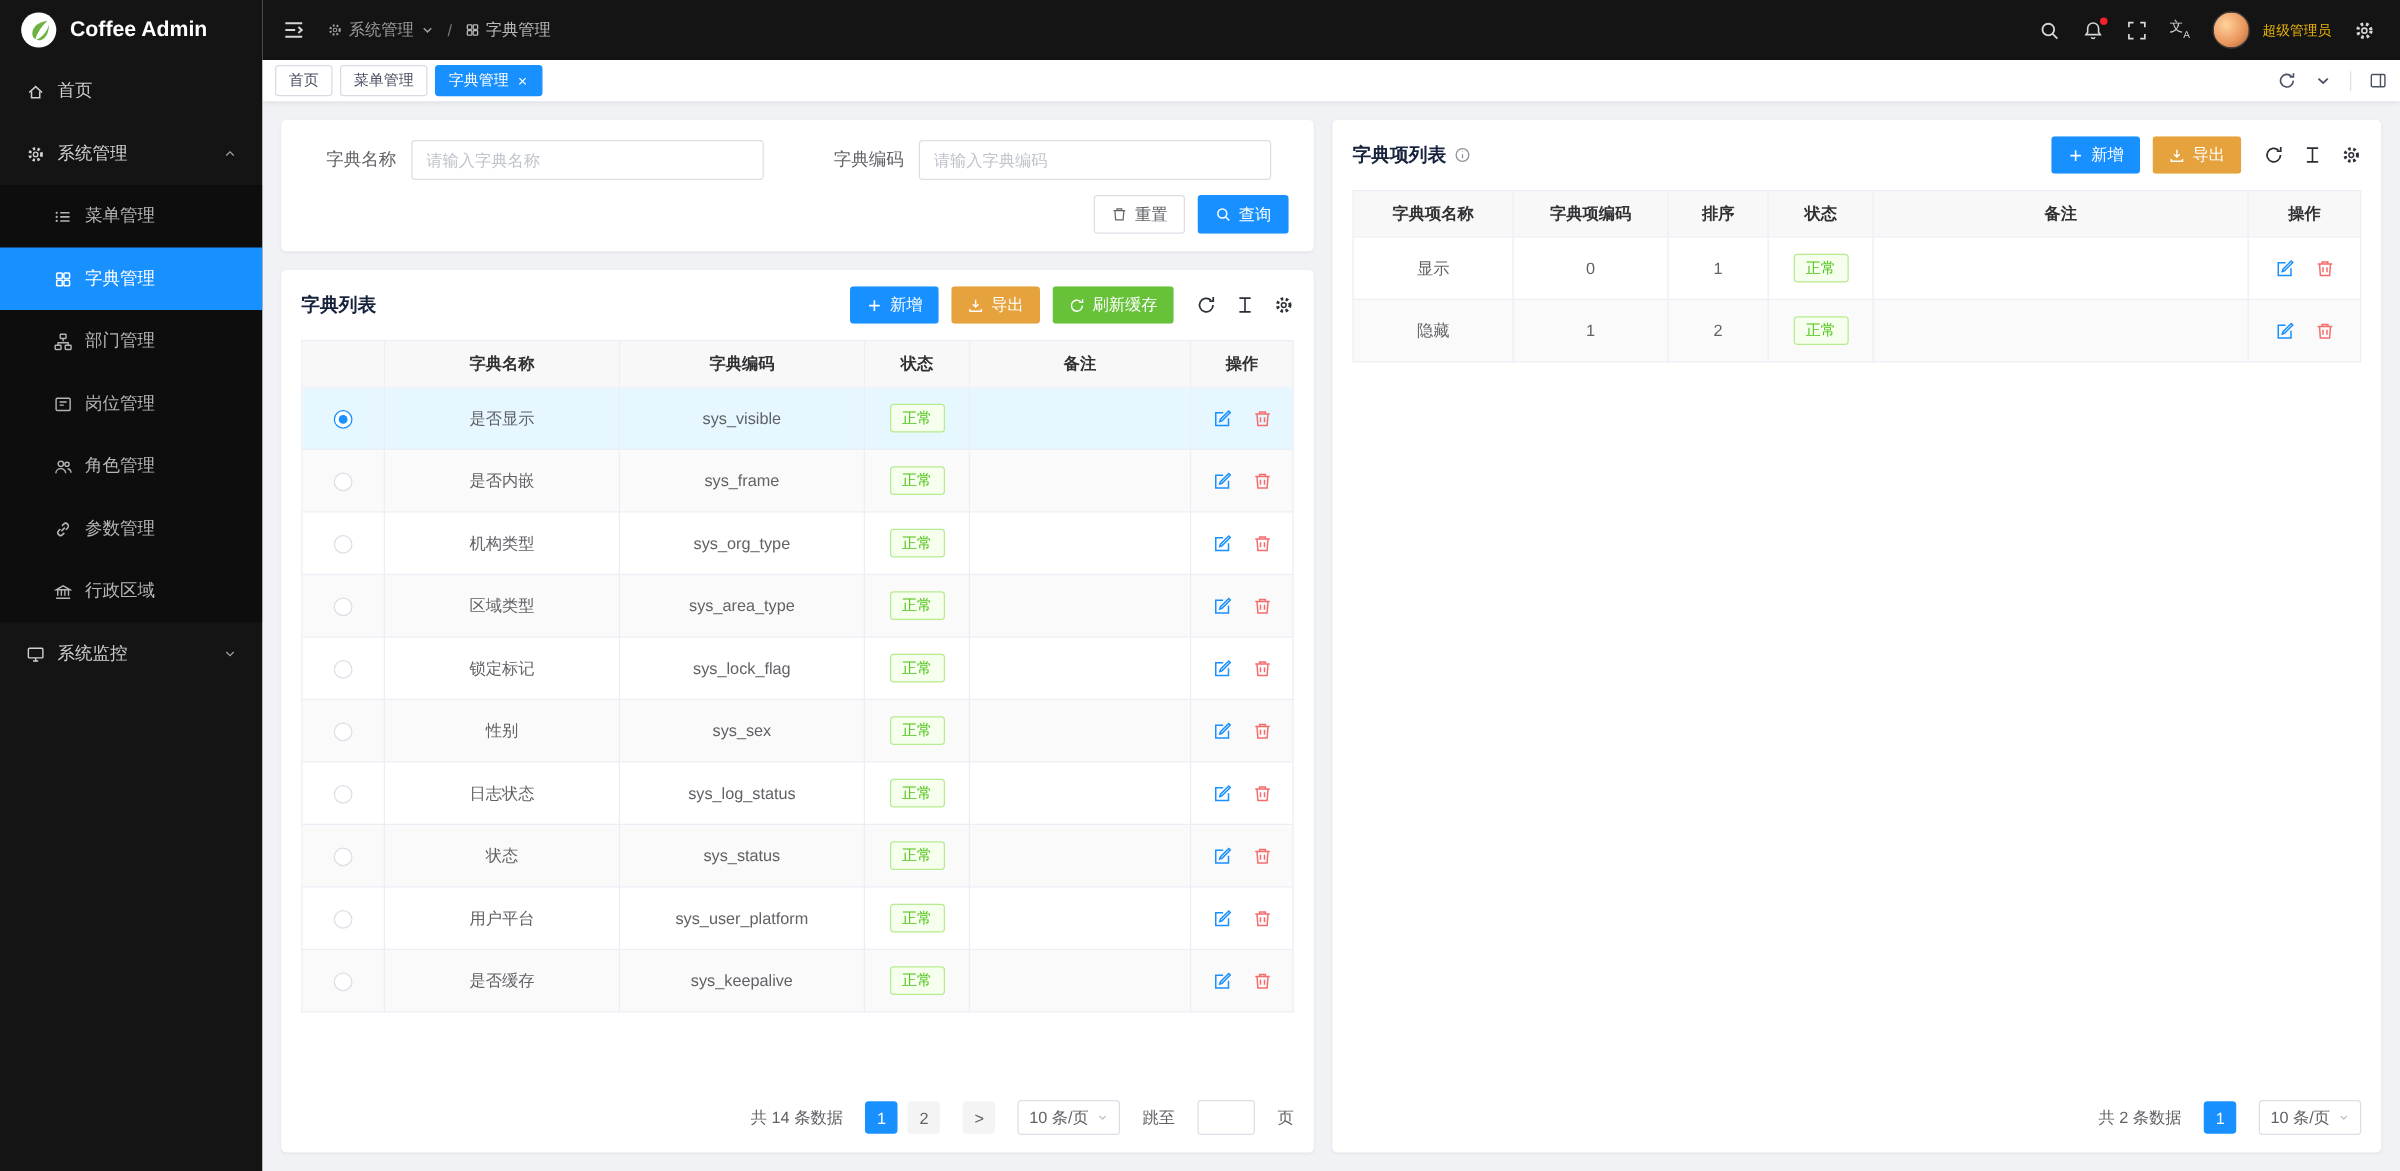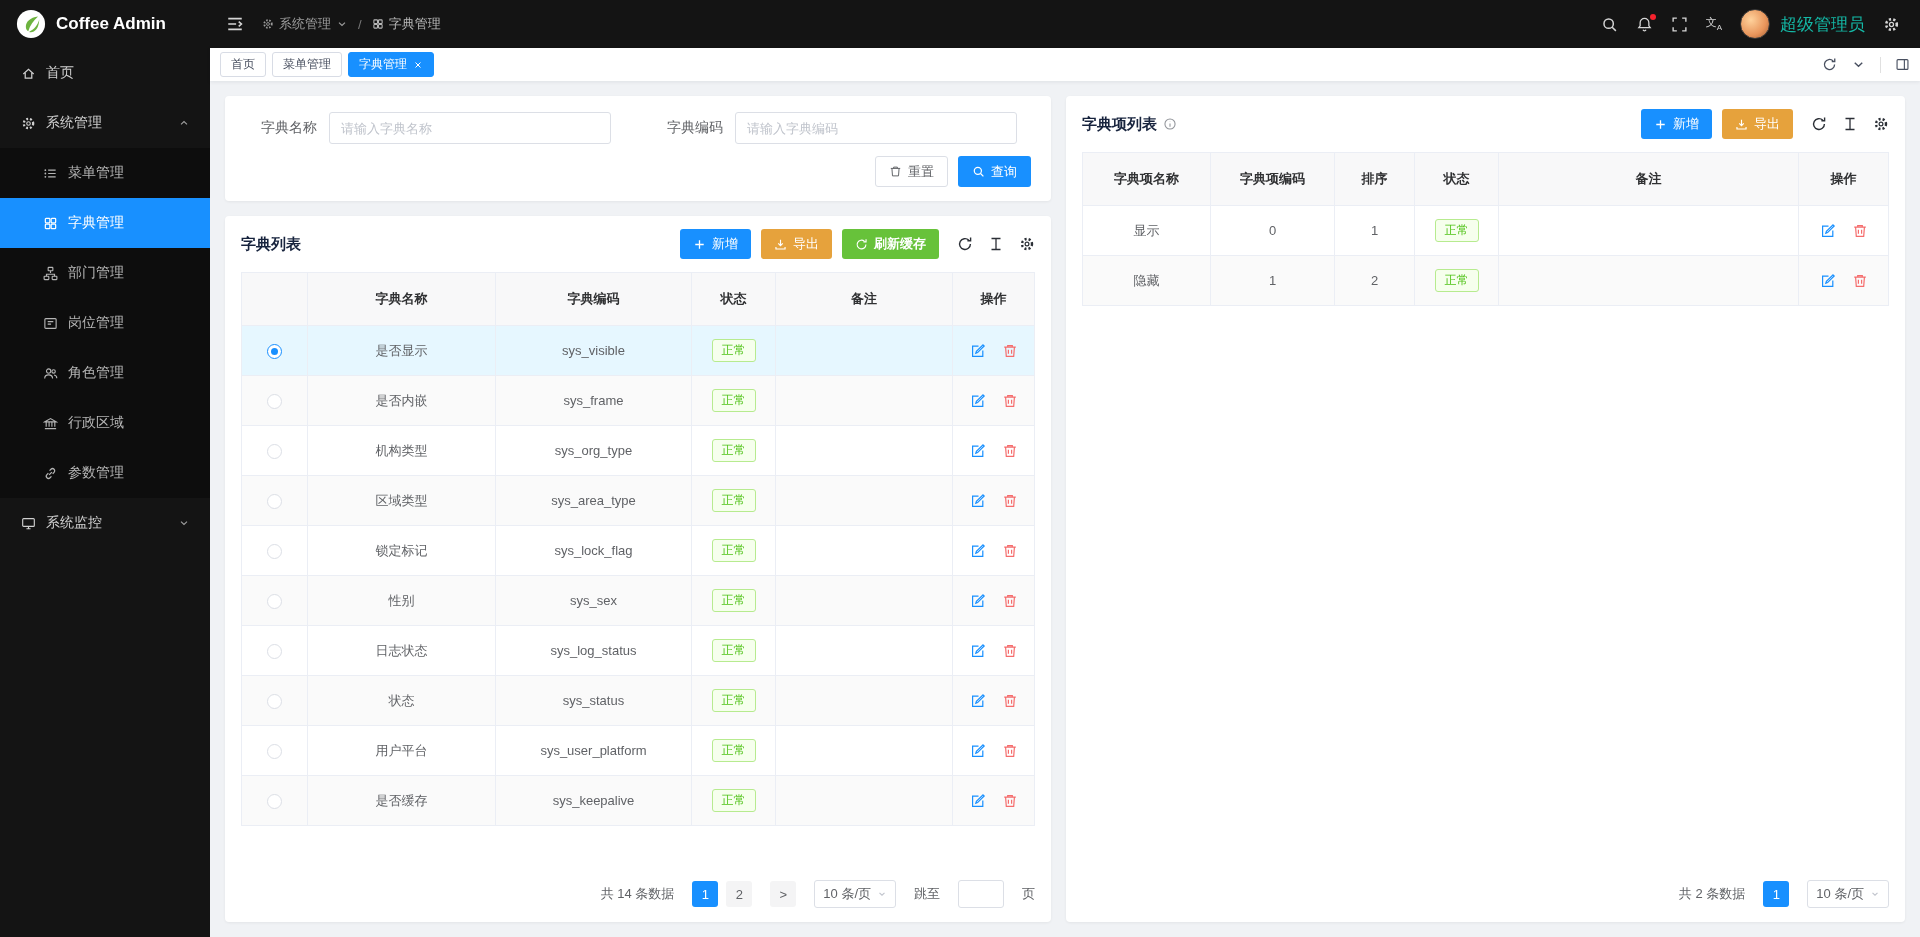--- a/index.html
+++ b/index.html
@@ -35,21 +35,21 @@
   .crumb { display:flex; align-items:center; gap:6px; margin-left:18px; font-size:13px; color:#9c9c9c; }
   .crumb-item { display:flex; align-items:center; gap:5px; }
   .crumb-item.second { color:#b8b8b8; }
   .ci svg { width:12px; height:12px; }
   .crumb .sep { margin:0 4px; color:#7a7a7a; }
   .topbar-right { margin-left:auto; display:flex; align-items:center; gap:18px; }
   .bell-dot { position:absolute; top:-2px; right:-3px; width:6px; height:6px; border-radius:50%; background:#f5222d; }
   .trans-icon { font-size:11px; line-height:1; display:flex; align-items:flex-start; }
   .trans-icon .t2 { font-size:8px; margin-top:7px; }
   .avatar { width:30px; height:30px; border-radius:50%; background:radial-gradient(circle at 35% 35%, #ffd29c, #e8945a 60%, #9c5a33); border:1px solid #3a3a3a; cursor:pointer; }
-  .username { color:#14b8a6; font-size:17px; margin-left:-8px; white-space:nowrap; }
+  .username { color:#eab308; font-size:11px; margin-left:-8px; white-space:nowrap; }
 
   
   .tabbar { height:33px; min-height:33px; background:#fff; display:flex; align-items:center; padding:0 10px; box-shadow:0 1px 4px rgba(0,21,41,.08); position:relative; z-index:2; }
   .tab { height:25px; display:inline-flex; align-items:center; gap:6px; padding:0 10px; margin-right:6px; border:1px solid #d8dce5; border-radius:3px; font-size:12px; color:#495060; background:#fff; cursor:pointer; white-space:nowrap; }
   .tab.active { background:var(--primary,#1890ff); border-color:var(--primary,#1890ff); color:#fff; }
   .tab-close { display:flex; }
   .tab-close svg { width:10px; height:10px; }
   .tab-tools { margin-left:auto; display:flex; align-items:center; gap:14px; color:#495060; }
   .tab-tools .tt-icon { cursor:pointer; display:flex; }
   .tab-tools svg { width:15px; height:15px; }
@@ -70,39 +70,39 @@
   .form-input { width:282px; height:32px; border:1px solid #dcdfe6; border-radius:3px; padding:0 11px; font-size:13px; color:#606266; outline:none; font-family:inherit; }
   .form-input::placeholder { color:#c0c4cc; }
   .search-actions { display:flex; justify-content:flex-end; gap:10px; margin-top:12px; }
 
   
   .btn { height:31px; display:inline-flex; align-items:center; gap:6px; padding:0 13px; border-radius:3px; font-size:13px; cursor:pointer; border:1px solid transparent; font-family:inherit; white-space:nowrap; }
   .btn svg { width:13px; height:13px; }
   .btn-plain { background:#fff; border-color:#dcdfe6; color:#606266; }
   .btn-primary { background:var(--primary,#1890ff); color:#fff; }
   .btn-warning { background:var(--warning,#e6a23c); color:#fff; }
-  .btn-success { background:var(--success,#67c23a); color:#fff;font-weight:bold; }
+  .btn-success { background:var(--success,#67c23a); color:#fff; }
   .btn-sm { height:30px; padding:0 12px; }
 
   
   .list-card { flex:1; display:flex; flex-direction:column; padding:12px 16px 14px; min-height:0; }
   .item-card { flex:1; display:flex; flex-direction:column; padding:12px 16px 14px; min-width:0; }
   .card-head { display:flex; align-items:center; margin-bottom:12px; min-height:32px; }
   .card-title { font-size:15px; font-weight:700; color:#17233d; display:flex; align-items:center; gap:6px; }
   .info-ic { color:#909399; display:flex; }
   .info-ic svg { width:14px; height:14px; }
   .head-actions { margin-left:auto; display:flex; align-items:center; gap:10px; }
   .tool-icons { display:flex; align-items:center; gap:15px; margin-left:8px; color:#2b2f36; }
   .tool-icons span { cursor:pointer; display:flex; }
   .tool-icons svg { width:16px; height:16px; }
 
   
   .grid-table { width:100%; border-collapse:collapse; table-layout:fixed; font-size:13px; color:#606266; text-align:center; }
   .grid-table th, .grid-table td { border:1px solid #ebeef5; overflow:hidden; }
-  .grid-table th { background:#f8f8f9; height:53px; color:#303133; font-weight:700; }
+  .grid-table th { background:#f8f8f9; height:37px; color:#303133; font-weight:700; }
   .grid-table td { height:50px; }
   .grid-table tbody tr:nth-child(even) td { background:#fafafa; }
   .grid-table tbody tr.selected td { background:var(--selected-row,#e6f7ff); }
   .tag-success { display:inline-block; padding:1px 9px; font-size:12px; line-height:19px; color:var(--tag-green-text,#52c41a); background:var(--tag-green-bg,#f6ffed); border:1px solid var(--tag-green-border,#b7eb8f); border-radius:3px; }
   .cell-action .op-icon { display:inline-flex; width:16px; height:16px; vertical-align:middle; cursor:pointer; }
   .cell-action .op-icon svg { width:16px; height:16px; }
   .op-icon.edit { color:var(--primary,#1890ff); margin-right:16px; }
   .op-icon.del { color:var(--danger,#f56c6c); }
   .radio { display:inline-block; width:15px; height:15px; border:1px solid #dcdfe6; border-radius:50%; background:#fff; position:relative; vertical-align:middle; cursor:pointer; }
   .radio.checked { border-color:var(--primary,#1890ff); }
@@ -202,36 +202,36 @@
                 <circle cx="6" cy="5.4" r="2.3"></circle>
                 <path d="M1.8 13.4c0-2.3 1.9-3.9 4.2-3.9s4.2 1.6 4.2 3.9"></path>
                 <circle cx="11.3" cy="5.8" r="1.8"></circle>
                 <path d="M11.8 9.6c1.7.3 2.9 1.7 2.9 3.4"></path>
               </svg>
             </span>
           <span>角色管理</span>
         </div>
         <div class="menu-item">
           <span class="mi-icon">
-              <svg viewBox="0 0 16 16" fill="none" stroke="currentColor" stroke-width="1.2">
-                <path d="M2 6.2L8 2.8l6 3.4H2z"></path>
-                <path d="M3.4 6.2v5.2M6.5 6.2v5.2M9.5 6.2v5.2M12.6 6.2v5.2M2 13.4h12"></path>
-              </svg>
-            </span>
-          <span>行政区域</span>
-        </div>
-        <div class="menu-item">
-          <span class="mi-icon">
               <svg viewBox="0 0 16 16" fill="none" stroke="currentColor" stroke-width="1.3">
                 <path d="M6.5 9.5l3-3"></path>
                 <path d="M7 5l1.5-1.5a2.3 2.3 0 0 1 3.3 3.3L10.3 8.3"></path>
                 <path d="M9 11l-1.5 1.5a2.3 2.3 0 0 1-3.3-3.3L5.7 7.7"></path>
               </svg>
             </span>
           <span>参数管理</span>
+        </div>
+        <div class="menu-item">
+          <span class="mi-icon">
+              <svg viewBox="0 0 16 16" fill="none" stroke="currentColor" stroke-width="1.2">
+                <path d="M2 6.2L8 2.8l6 3.4H2z"></path>
+                <path d="M3.4 6.2v5.2M6.5 6.2v5.2M9.5 6.2v5.2M12.6 6.2v5.2M2 13.4h12"></path>
+              </svg>
+            </span>
+          <span>行政区域</span>
         </div>
       </div>
       <div class="menu-item">
         <span class="mi-icon">
             <svg viewBox="0 0 16 16" fill="none" stroke="currentColor" stroke-width="1.2">
               <rect x="1.8" y="2.8" width="12.4" height="8.2" rx="1"></rect>
               <path d="M5.8 13.6h4.4M8 11v2.6"></path>
             </svg>
           </span>
         <span>系统监控</span>

